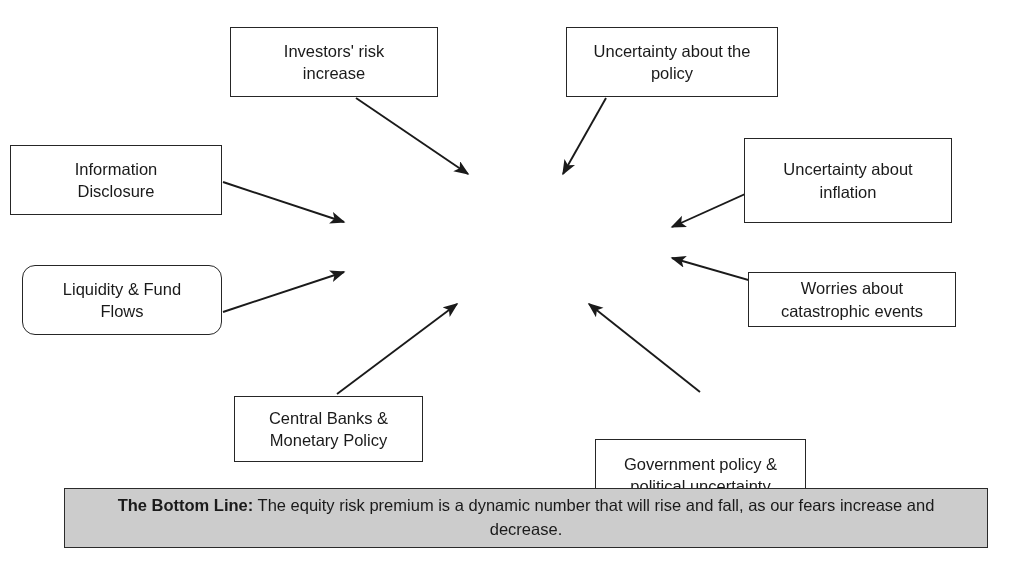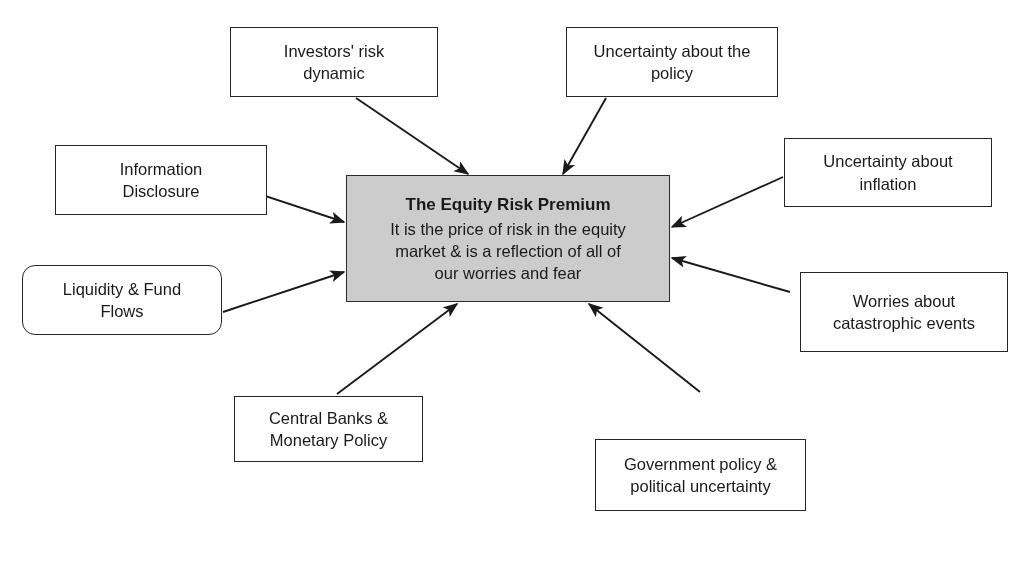--- a/index.html
+++ b/index.html
@@ -97,56 +97,53 @@
         <line x1="606" y1="98" x2="563" y2="174" stroke="#1a1a1a" stroke-width="1.9" marker-end="url(#head)"></line>
         <line x1="223" y1="182" x2="344" y2="222" stroke="#1a1a1a" stroke-width="1.9" marker-end="url(#head)"></line>
         <line x1="783" y1="177" x2="672" y2="227" stroke="#1a1a1a" stroke-width="1.9" marker-end="url(#head)"></line>
         <line x1="223" y1="312" x2="344" y2="272" stroke="#1a1a1a" stroke-width="1.9" marker-end="url(#head)"></line>
         <line x1="790" y1="292" x2="672" y2="258" stroke="#1a1a1a" stroke-width="1.9" marker-end="url(#head)"></line>
         <line x1="337" y1="394" x2="457" y2="304" stroke="#1a1a1a" stroke-width="1.9" marker-end="url(#head)"></line>
         <line x1="700" y1="392" x2="589" y2="304" stroke="#1a1a1a" stroke-width="1.9" marker-end="url(#head)"></line>
       </g>
   </svg>
 
-  <div class="node" id="center-node" style="left: 346px; top: 175px; width: 324px; height: 127px;">
-    <span id="center-title">The Equity Risk Premium</span>
-    <span id="center-body">It is the price of risk in the equity
-market &amp; is a reflection of all of
-our worries and fear</span>
-  </div>
 
   <div id="node-group">
       <div class="node" style="left: 230px; top: 27px; width: 208px; height: 70px;">
         <span class="node-label">Investors' risk
-dynamic</span>
+increase</span>
       </div>
       <div class="node" style="left: 566px; top: 27px; width: 212px; height: 70px;">
         <span class="node-label">Uncertainty about the
 policy</span>
       </div>
-      <div class="node" style="left: 10px; top: 145px; width: 212px; height: 70px; margin-left: 45px;">
+      <div class="node" style="left: 10px; top: 145px; width: 212px; height: 70px;">
         <span class="node-label">Information
 Disclosure</span>
       </div>
-      <div class="node" style="left: 784px; top: 138px; width: 208px; height: 69px;">
+      <div class="node" style="left: 744px; top: 138px; width: 208px; height: 85px;">
         <span class="node-label">Uncertainty about
 inflation</span>
       </div>
       <div class="node" style="left: 22px; top: 265px; width: 200px; height: 70px; border-radius: 13px;">
         <span class="node-label">Liquidity &amp; Fund
 Flows</span>
       </div>
-      <div class="node" style="left: 800px; top: 272px; width: 208px; height: 80px;">
+      <div class="node" style="left: 748px; top: 272px; width: 208px; height: 55px;">
         <span class="node-label">Worries about
 catastrophic events</span>
       </div>
       <div class="node" style="left: 234px; top: 396px; width: 189px; height: 66px;">
         <span class="node-label">Central Banks &amp;
 Monetary Policy</span>
       </div>
       <div class="node" style="left: 595px; top: 394px; width: 211px; height: 72px; margin-top: 45px;">
         <span class="node-label">Government policy &amp;
 political uncertainty</span>
       </div>
     </div>
 
+  <div id="bottom-line" style="left: 64px; top: 488px; width: 924px; height: 60px;">
+    <span><span id="bottom-line-strong">The Bottom Line:</span><span id="bottom-line-rest"> The equity risk premium is a dynamic number that will rise and fall, as our fears increase and decrease.</span></span>
+  </div>
 
 </div>
 
 </body></html>

